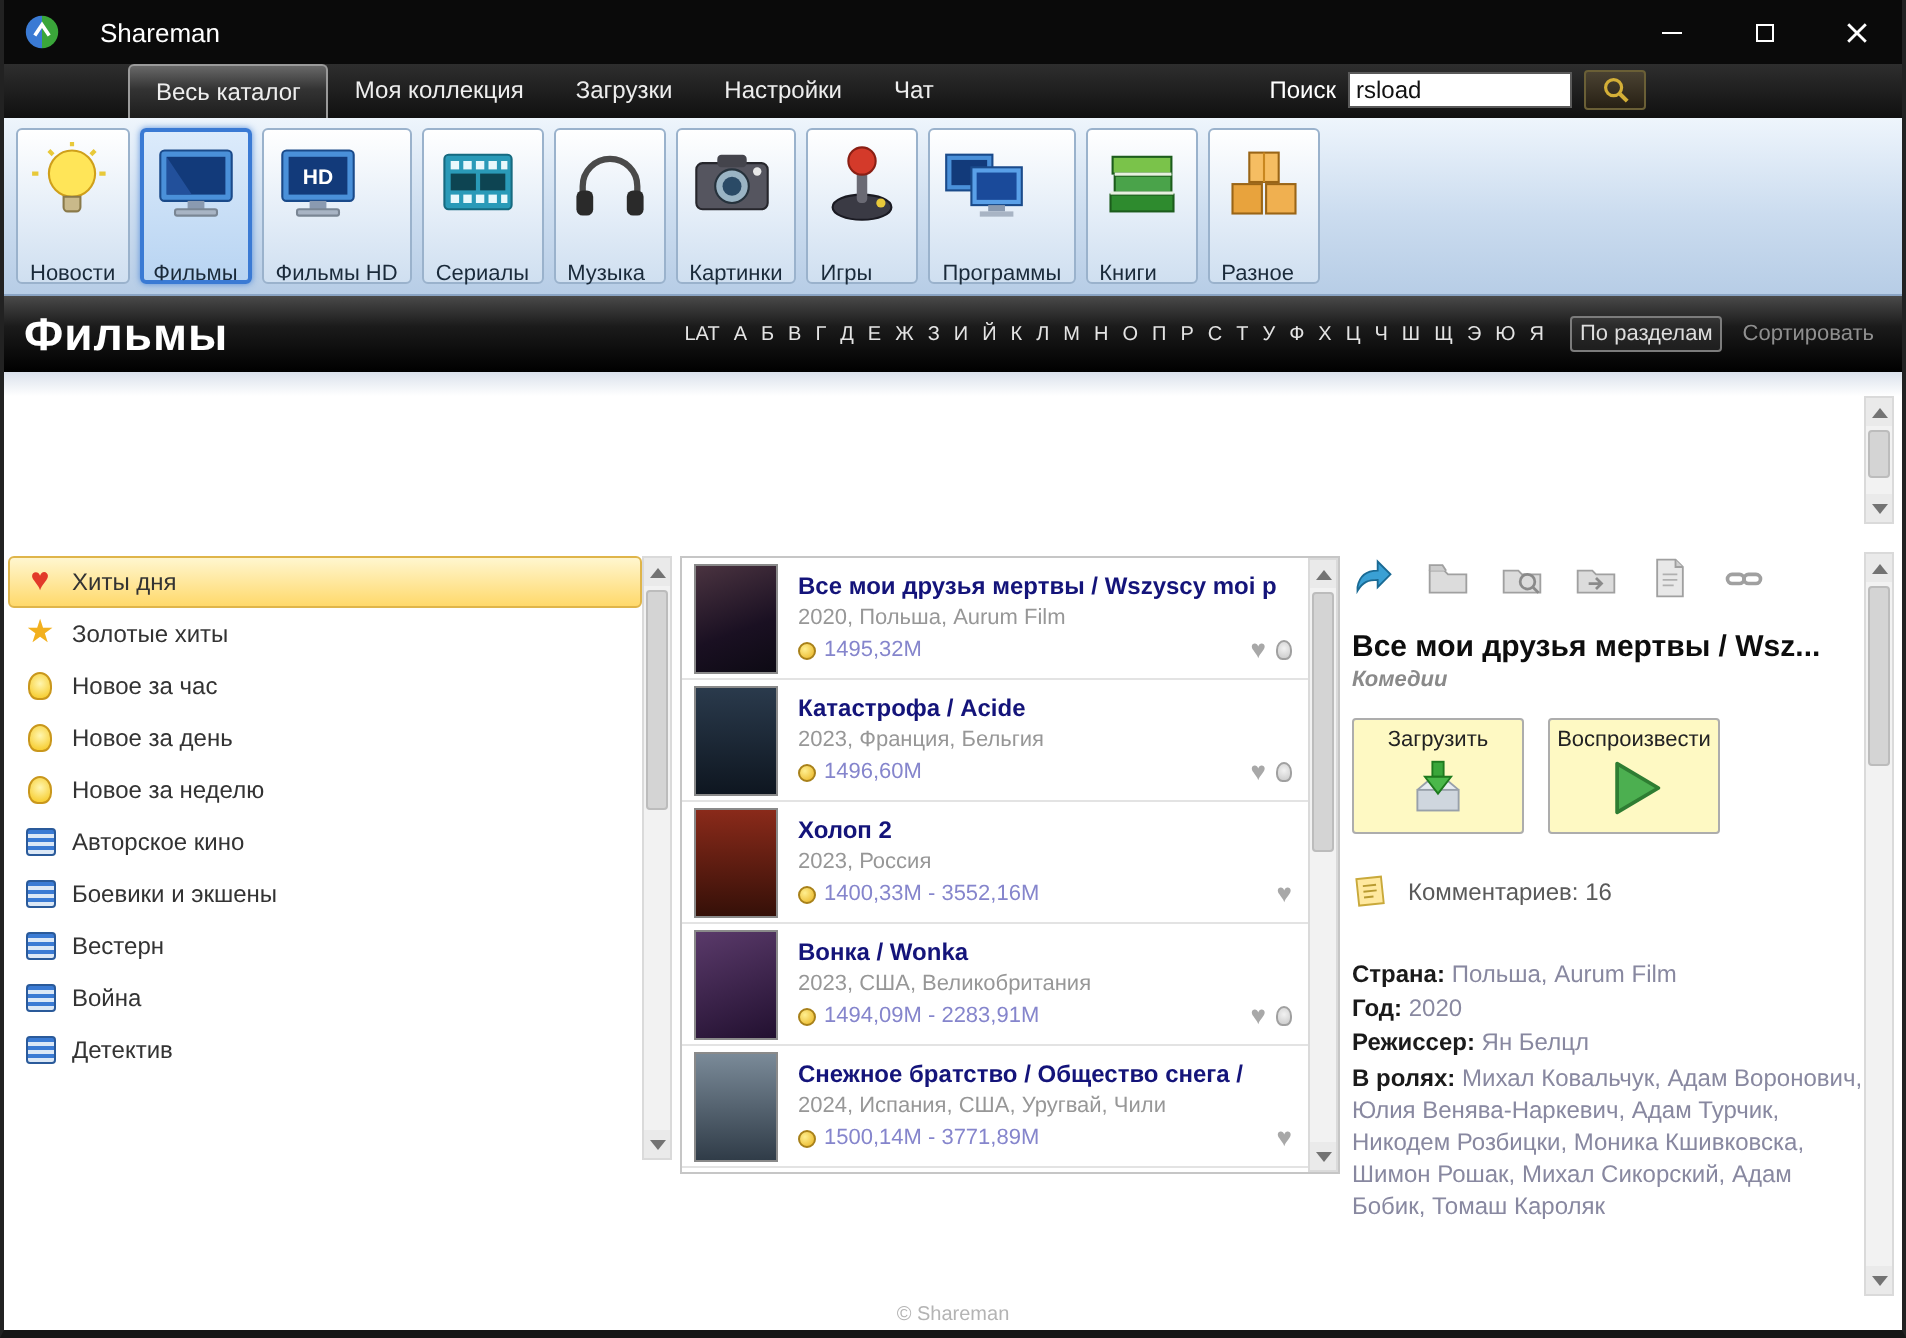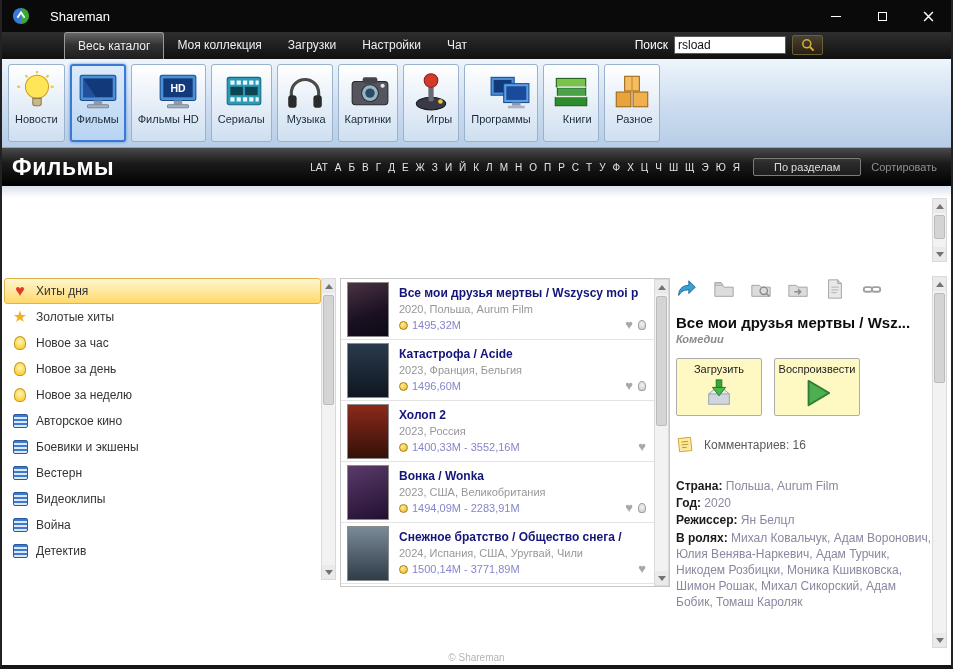--- a/index.html
+++ b/index.html
@@ -19,32 +19,32 @@
   .tabbar{height:27px;background:linear-gradient(#2e2e2e,#101010);display:flex;align-items:stretch;padding-left:62px;position:relative;}
   .tab{padding:6px 13px 5px;font-size:12px;color:#eee;white-space:nowrap;}
   .tab.active{background:linear-gradient(#686868,#333 45%,#1d1d1d);border:1px solid #9a9a9a;border-bottom:none;border-radius:3px 3px 0 0;}
   .searcharea{position:absolute;right:128px;top:3px;display:flex;align-items:center;gap:6px;}
   .searchlabel{color:#fff;font-size:12px;}
   .searchinput{width:112px;height:18px;border:1px solid #5a5a5a;font-size:12px;padding:0 3px;background:#fff;color:#111;font-family:"Liberation Sans","DejaVu Sans",sans-serif;}
   .searchbtn{width:31px;height:20px;background:linear-gradient(#4a4232,#272014);border:1px solid #6a5f36;border-radius:2px;display:flex;align-items:center;justify-content:center;padding:0;}
 
   
   .toolbar{height:89px;background:linear-gradient(#eef5fc,#cbdcef 55%,#b7cde6);border-bottom:1px solid #8aa4c4;display:flex;align-items:center;padding:0 6px;gap:5px;}
-  .tbtn{height:78px;min-width:54px;padding:3px 6px;background:linear-gradient(#ffffff,#e2ecf7 60%,#cfdff0);border:1px solid #9ab2cc;border-radius:3px;display:flex;flex-direction:column;align-items:flex-end;gap:1px;font-size:11px;color:#1a2a3a;}
+  .tbtn{height:78px;min-width:54px;padding:3px 6px;background:linear-gradient(#ffffff,#e2ecf7 60%,#cfdff0);border:1px solid #9ab2cc;border-radius:3px;display:flex;flex-direction:column;align-items:flex-start;gap:19px;font-size:11px;color:#1a2a3a;}
   .tbtn svg{width:42px;height:42px;margin-top:2px;flex:0 0 auto;}
   .tbtn .tlabel{white-space:nowrap;}
   .tbtn.selected{border:2px solid #3a7ad4;background:linear-gradient(#dcebfb,#b8d4f2);padding:2px 5px;box-shadow:0 0 3px rgba(58,122,212,.8);}
 
   
   .band{height:38px;background:linear-gradient(#4a4a4a,#1b1b1b 40%,#000);display:flex;align-items:center;padding:0 10px;}
   .pagetitle{font-size:23px;font-weight:bold;color:#fff;letter-spacing:.5px;}
   .bandright{margin-left:auto;display:flex;align-items:center;}
   .alpha{display:flex;gap:5px;font-size:10px;color:#e4e4e4;}
   .alpha-letter{padding:0 1px;cursor:pointer;}
-  .bysec{margin-left:12px;border:1px solid #7c7c7c;padding:2px 20px;font-size:11px;color:#ddd;border-radius:2px;background:rgba(255,255,255,.07);white-space:nowrap;}
+  .bysec{margin-left:12px;border:1px solid #7c7c7c;padding:2px 4px;font-size:11px;color:#ddd;border-radius:2px;background:rgba(255,255,255,.07);white-space:nowrap;}
   .sortlbl{margin-left:10px;margin-right:4px;font-size:11px;color:#8f8f8f;white-space:nowrap;}
 
   
   .content{position:relative;height:480px;background:#fff;overflow:hidden;}
   .content::before{content:"";position:absolute;top:0;left:0;right:0;height:12px;background:linear-gradient(rgba(150,170,200,.35),rgba(255,255,255,0));}
 
   
   .sidebarwrap{position:absolute;left:2px;top:92px;width:332px;height:302px;display:flex;overflow:hidden;}
   .side-list{flex:1;overflow:hidden;}
   .side-item{height:26px;display:flex;align-items:center;gap:7px;padding:0 6px;font-size:12px;color:#333;border-radius:3px;border:1px solid transparent;}
@@ -340,24 +340,20 @@
           <div class="side-item">
             <span class="sicon stack"></span>
             <span class="slabel">Боевики и экшены</span>
           </div>
 
           <div class="side-item">
             <span class="sicon stack"></span>
             <span class="slabel">Вестерн</span>
           </div>
 
-          <div class="side-item">
-            <span class="sicon stack"></span>
-            <span class="slabel">Видеоклипы</span>
-          </div>
 
           <div class="side-item">
             <span class="sicon stack"></span>
             <span class="slabel">Война</span>
           </div>
 
           <div class="side-item">
             <span class="sicon stack"></span>
             <span class="slabel">Детектив</span>
           </div>

